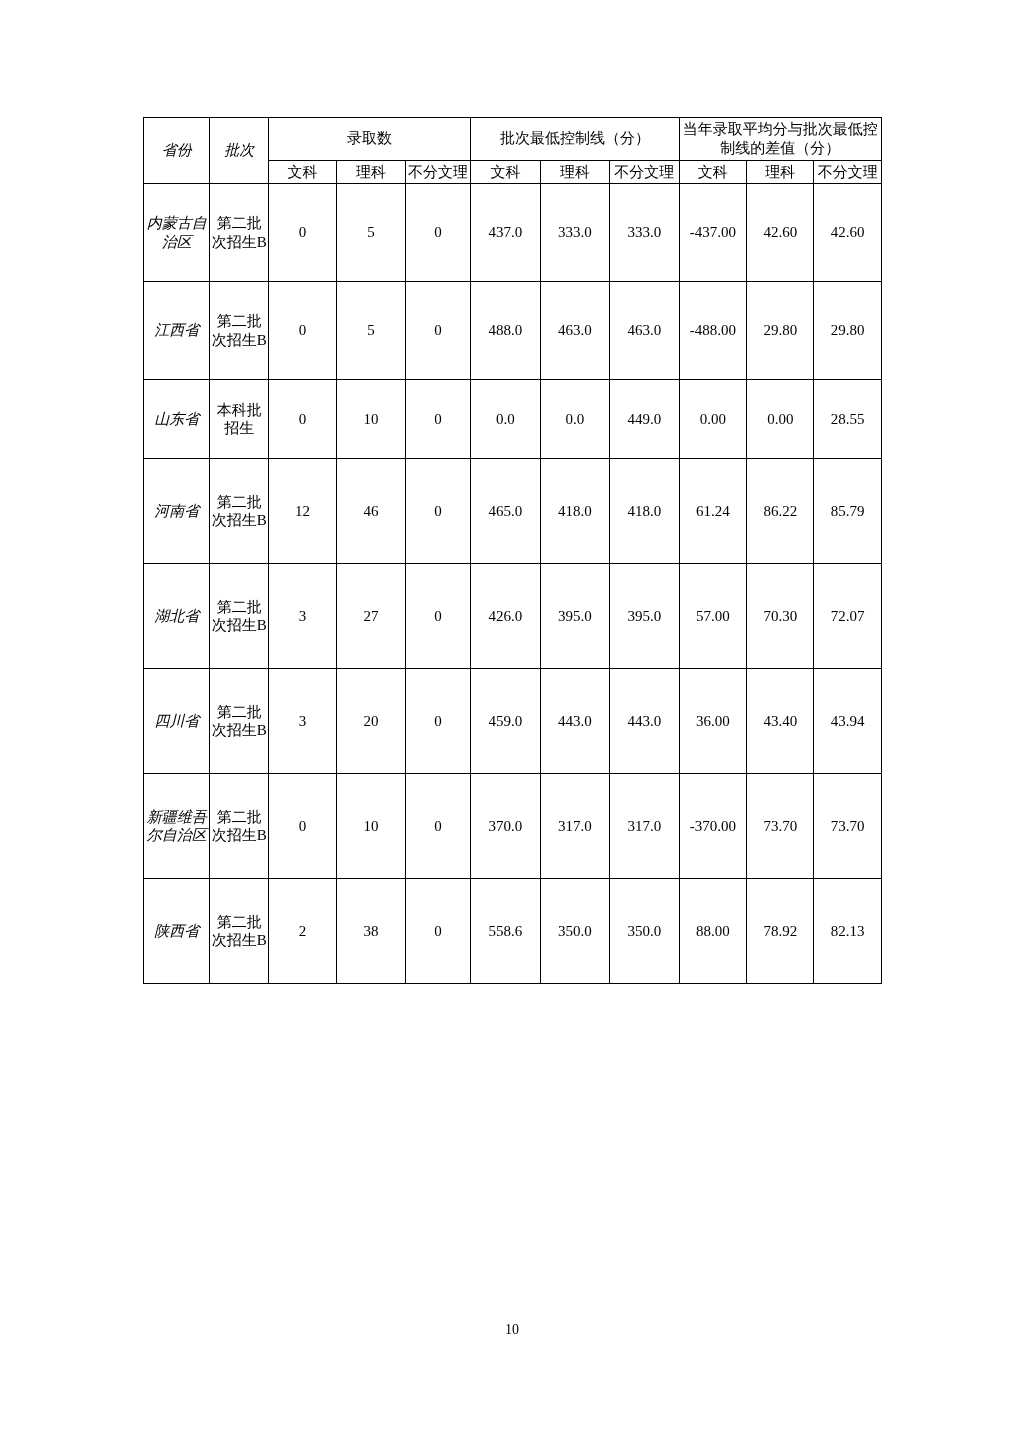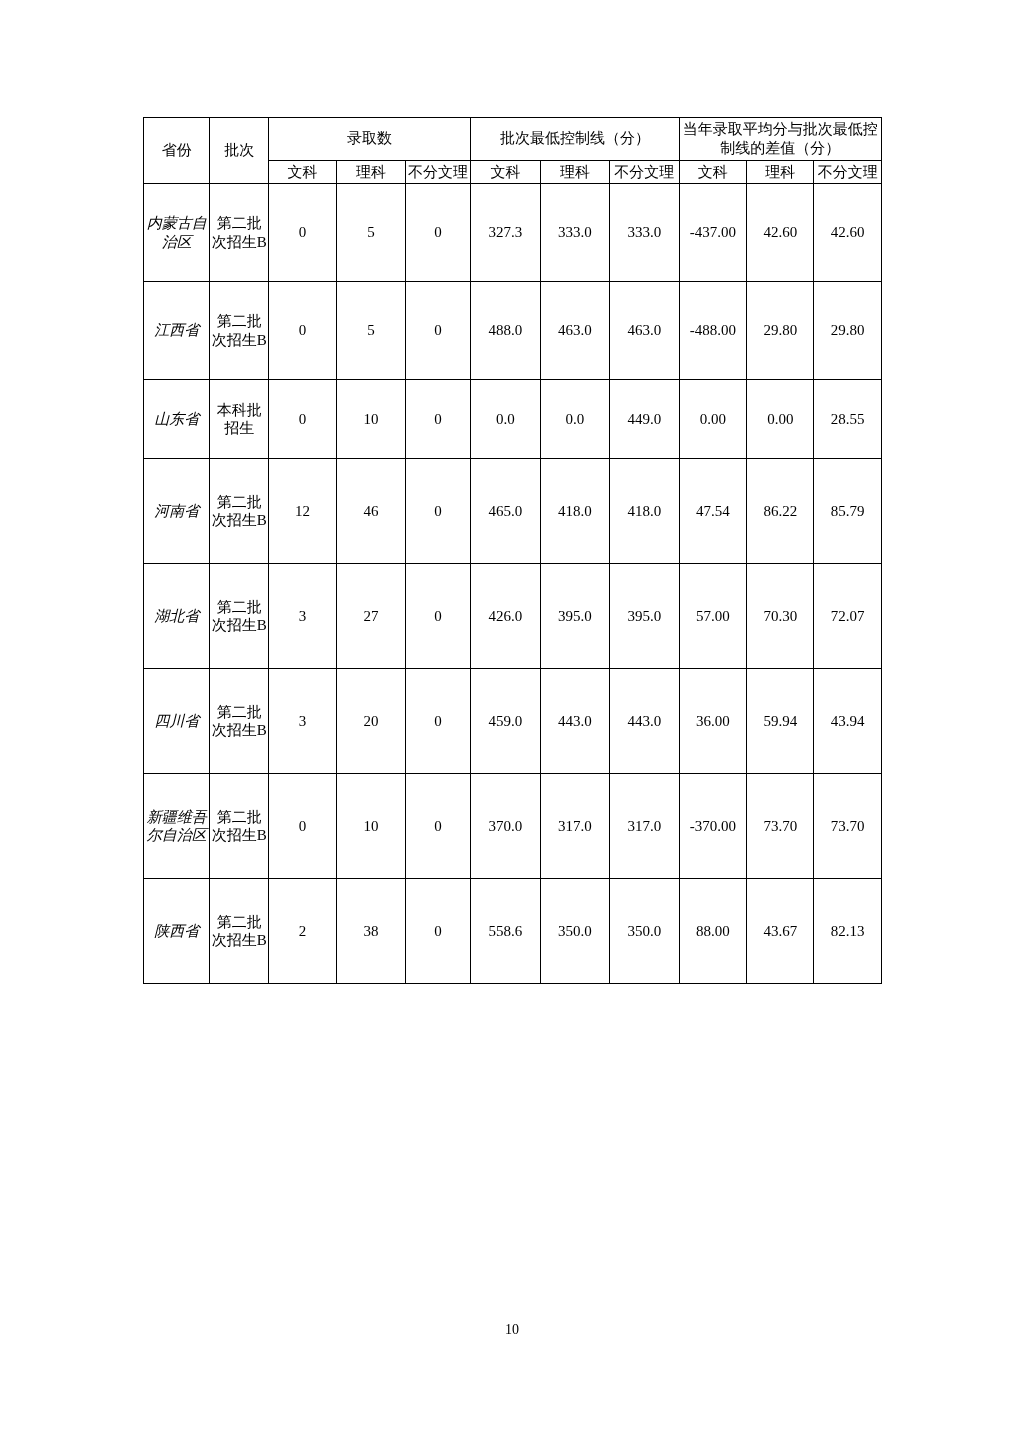--- a/index.html
+++ b/index.html
@@ -53,20 +53,21 @@
     font-size: 16px;
     padding: 10px 2px;
   }
   .sub-head {
     font-size: 15px;
     padding: 8px 2px;
     line-height: 1.3;
   }
   .rowspan-head {
     font-size: 16px;
+    font-style: italic;
   }
   .cell-prov {
     font-size: 15px;
     line-height: 1.45;
     padding: 6px 10px;
     word-break: break-all;
     font-style: italic;
   }
   .cell-batch {
     font-size: 14px;
@@ -127,21 +128,21 @@
           <td class="sub-head">不分文理</td>
         </tr>
       </thead>
       <tbody>
         <tr style="height:98px;">
           <td class="cell-prov">内蒙古自治区</td>
           <td class="cell-batch">第二批次招生B</td>
           <td class="cell-num">0</td>
           <td class="cell-num">5</td>
           <td class="cell-num">0</td>
-          <td class="cell-num">327.3</td>
+          <td class="cell-num">437.0</td>
           <td class="cell-num">333.0</td>
           <td class="cell-num">333.0</td>
           <td class="cell-num">-437.00</td>
           <td class="cell-num">42.60</td>
           <td class="cell-num">42.60</td>
         </tr>
         <tr style="height:98px;">
           <td class="cell-prov">江西省</td>
           <td class="cell-batch">第二批次招生B</td>
           <td class="cell-num">0</td>
@@ -169,21 +170,21 @@
         </tr>
         <tr style="height:105px;">
           <td class="cell-prov">河南省</td>
           <td class="cell-batch">第二批次招生B</td>
           <td class="cell-num">12</td>
           <td class="cell-num">46</td>
           <td class="cell-num">0</td>
           <td class="cell-num">465.0</td>
           <td class="cell-num">418.0</td>
           <td class="cell-num">418.0</td>
-          <td class="cell-num">47.54</td>
+          <td class="cell-num">61.24</td>
           <td class="cell-num">86.22</td>
           <td class="cell-num">85.79</td>
         </tr>
         <tr style="height:105px;">
           <td class="cell-prov">湖北省</td>
           <td class="cell-batch">第二批次招生B</td>
           <td class="cell-num">3</td>
           <td class="cell-num">27</td>
           <td class="cell-num">0</td>
           <td class="cell-num">426.0</td>
@@ -196,21 +197,21 @@
         <tr style="height:105px;">
           <td class="cell-prov">四川省</td>
           <td class="cell-batch">第二批次招生B</td>
           <td class="cell-num">3</td>
           <td class="cell-num">20</td>
           <td class="cell-num">0</td>
           <td class="cell-num">459.0</td>
           <td class="cell-num">443.0</td>
           <td class="cell-num">443.0</td>
           <td class="cell-num">36.00</td>
-          <td class="cell-num">59.94</td>
+          <td class="cell-num">43.40</td>
           <td class="cell-num">43.94</td>
         </tr>
         <tr style="height:105px;margin-left:44px;">
           <td class="cell-prov">新疆维吾尔自治区</td>
           <td class="cell-batch">第二批次招生B</td>
           <td class="cell-num">0</td>
           <td class="cell-num">10</td>
           <td class="cell-num">0</td>
           <td class="cell-num">370.0</td>
           <td class="cell-num">317.0</td>
@@ -222,21 +223,21 @@
         <tr style="height:105px;">
           <td class="cell-prov">陕西省</td>
           <td class="cell-batch">第二批次招生B</td>
           <td class="cell-num">2</td>
           <td class="cell-num">38</td>
           <td class="cell-num">0</td>
           <td class="cell-num">558.6</td>
           <td class="cell-num">350.0</td>
           <td class="cell-num">350.0</td>
           <td class="cell-num">88.00</td>
-          <td class="cell-num">43.67</td>
+          <td class="cell-num">78.92</td>
           <td class="cell-num">82.13</td>
         </tr>
       </tbody>
     </table>
   </div>
 
   <div class="page-number">10</div>
 
 </div>
 

